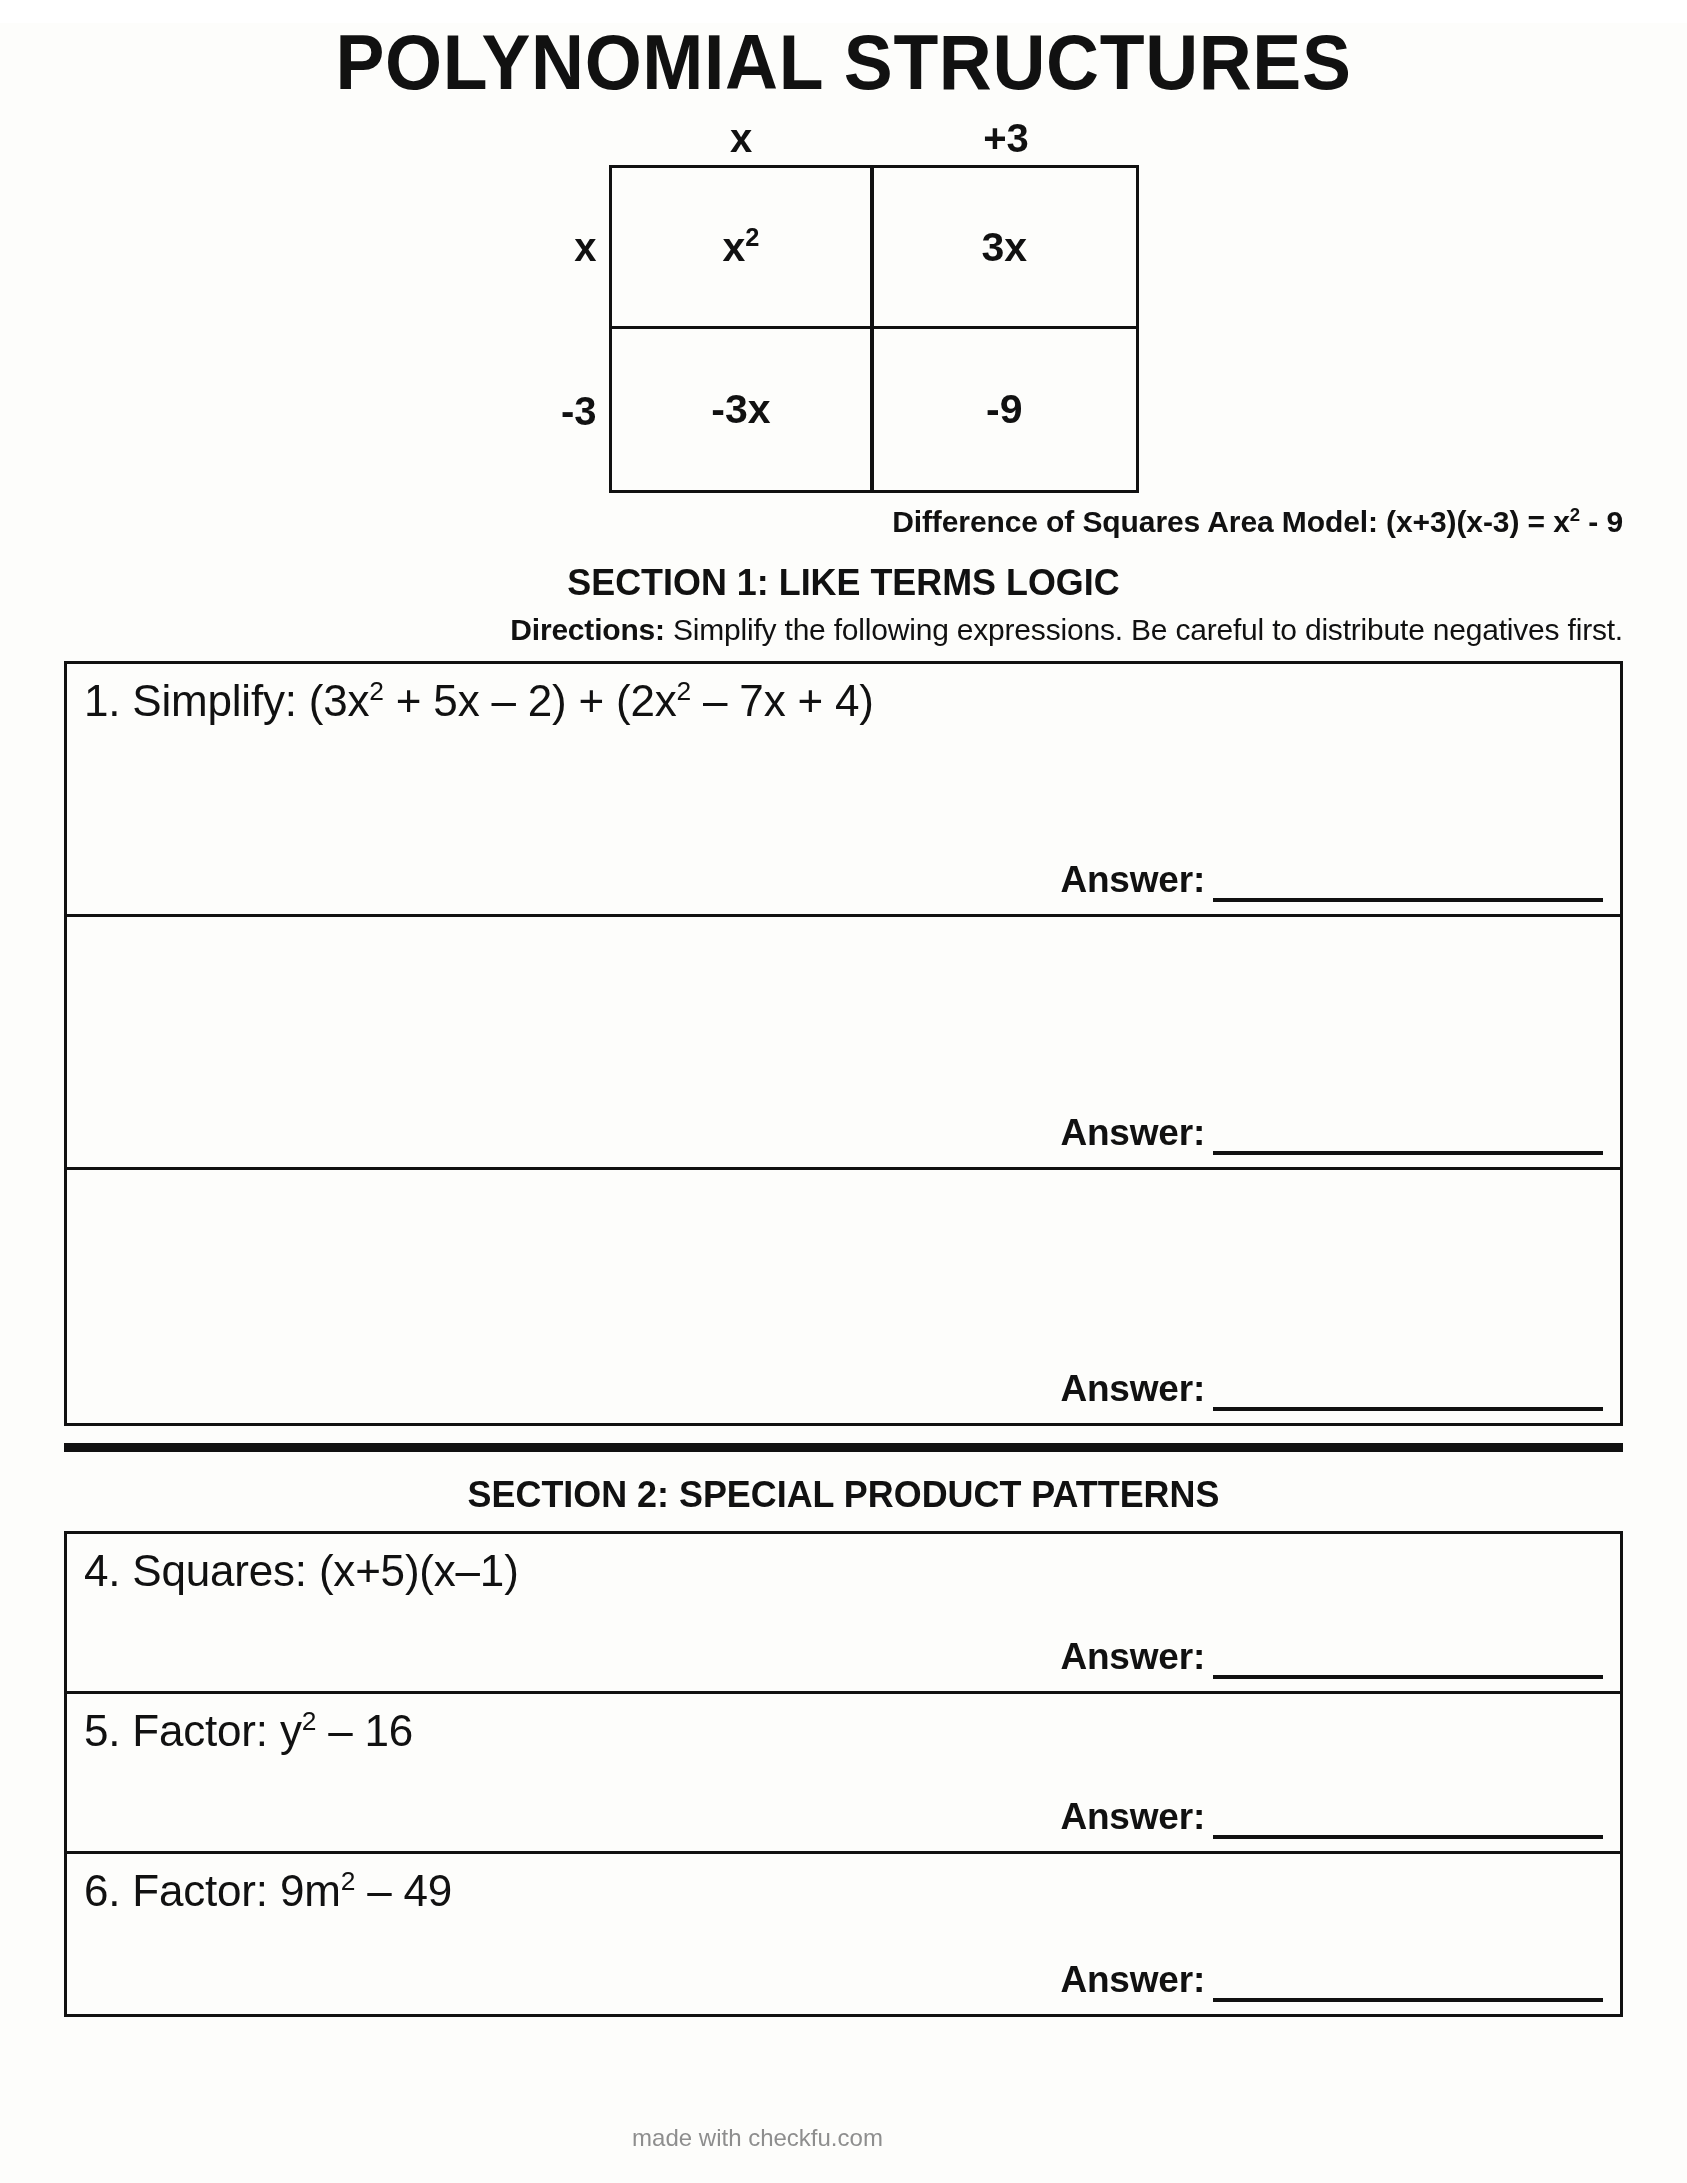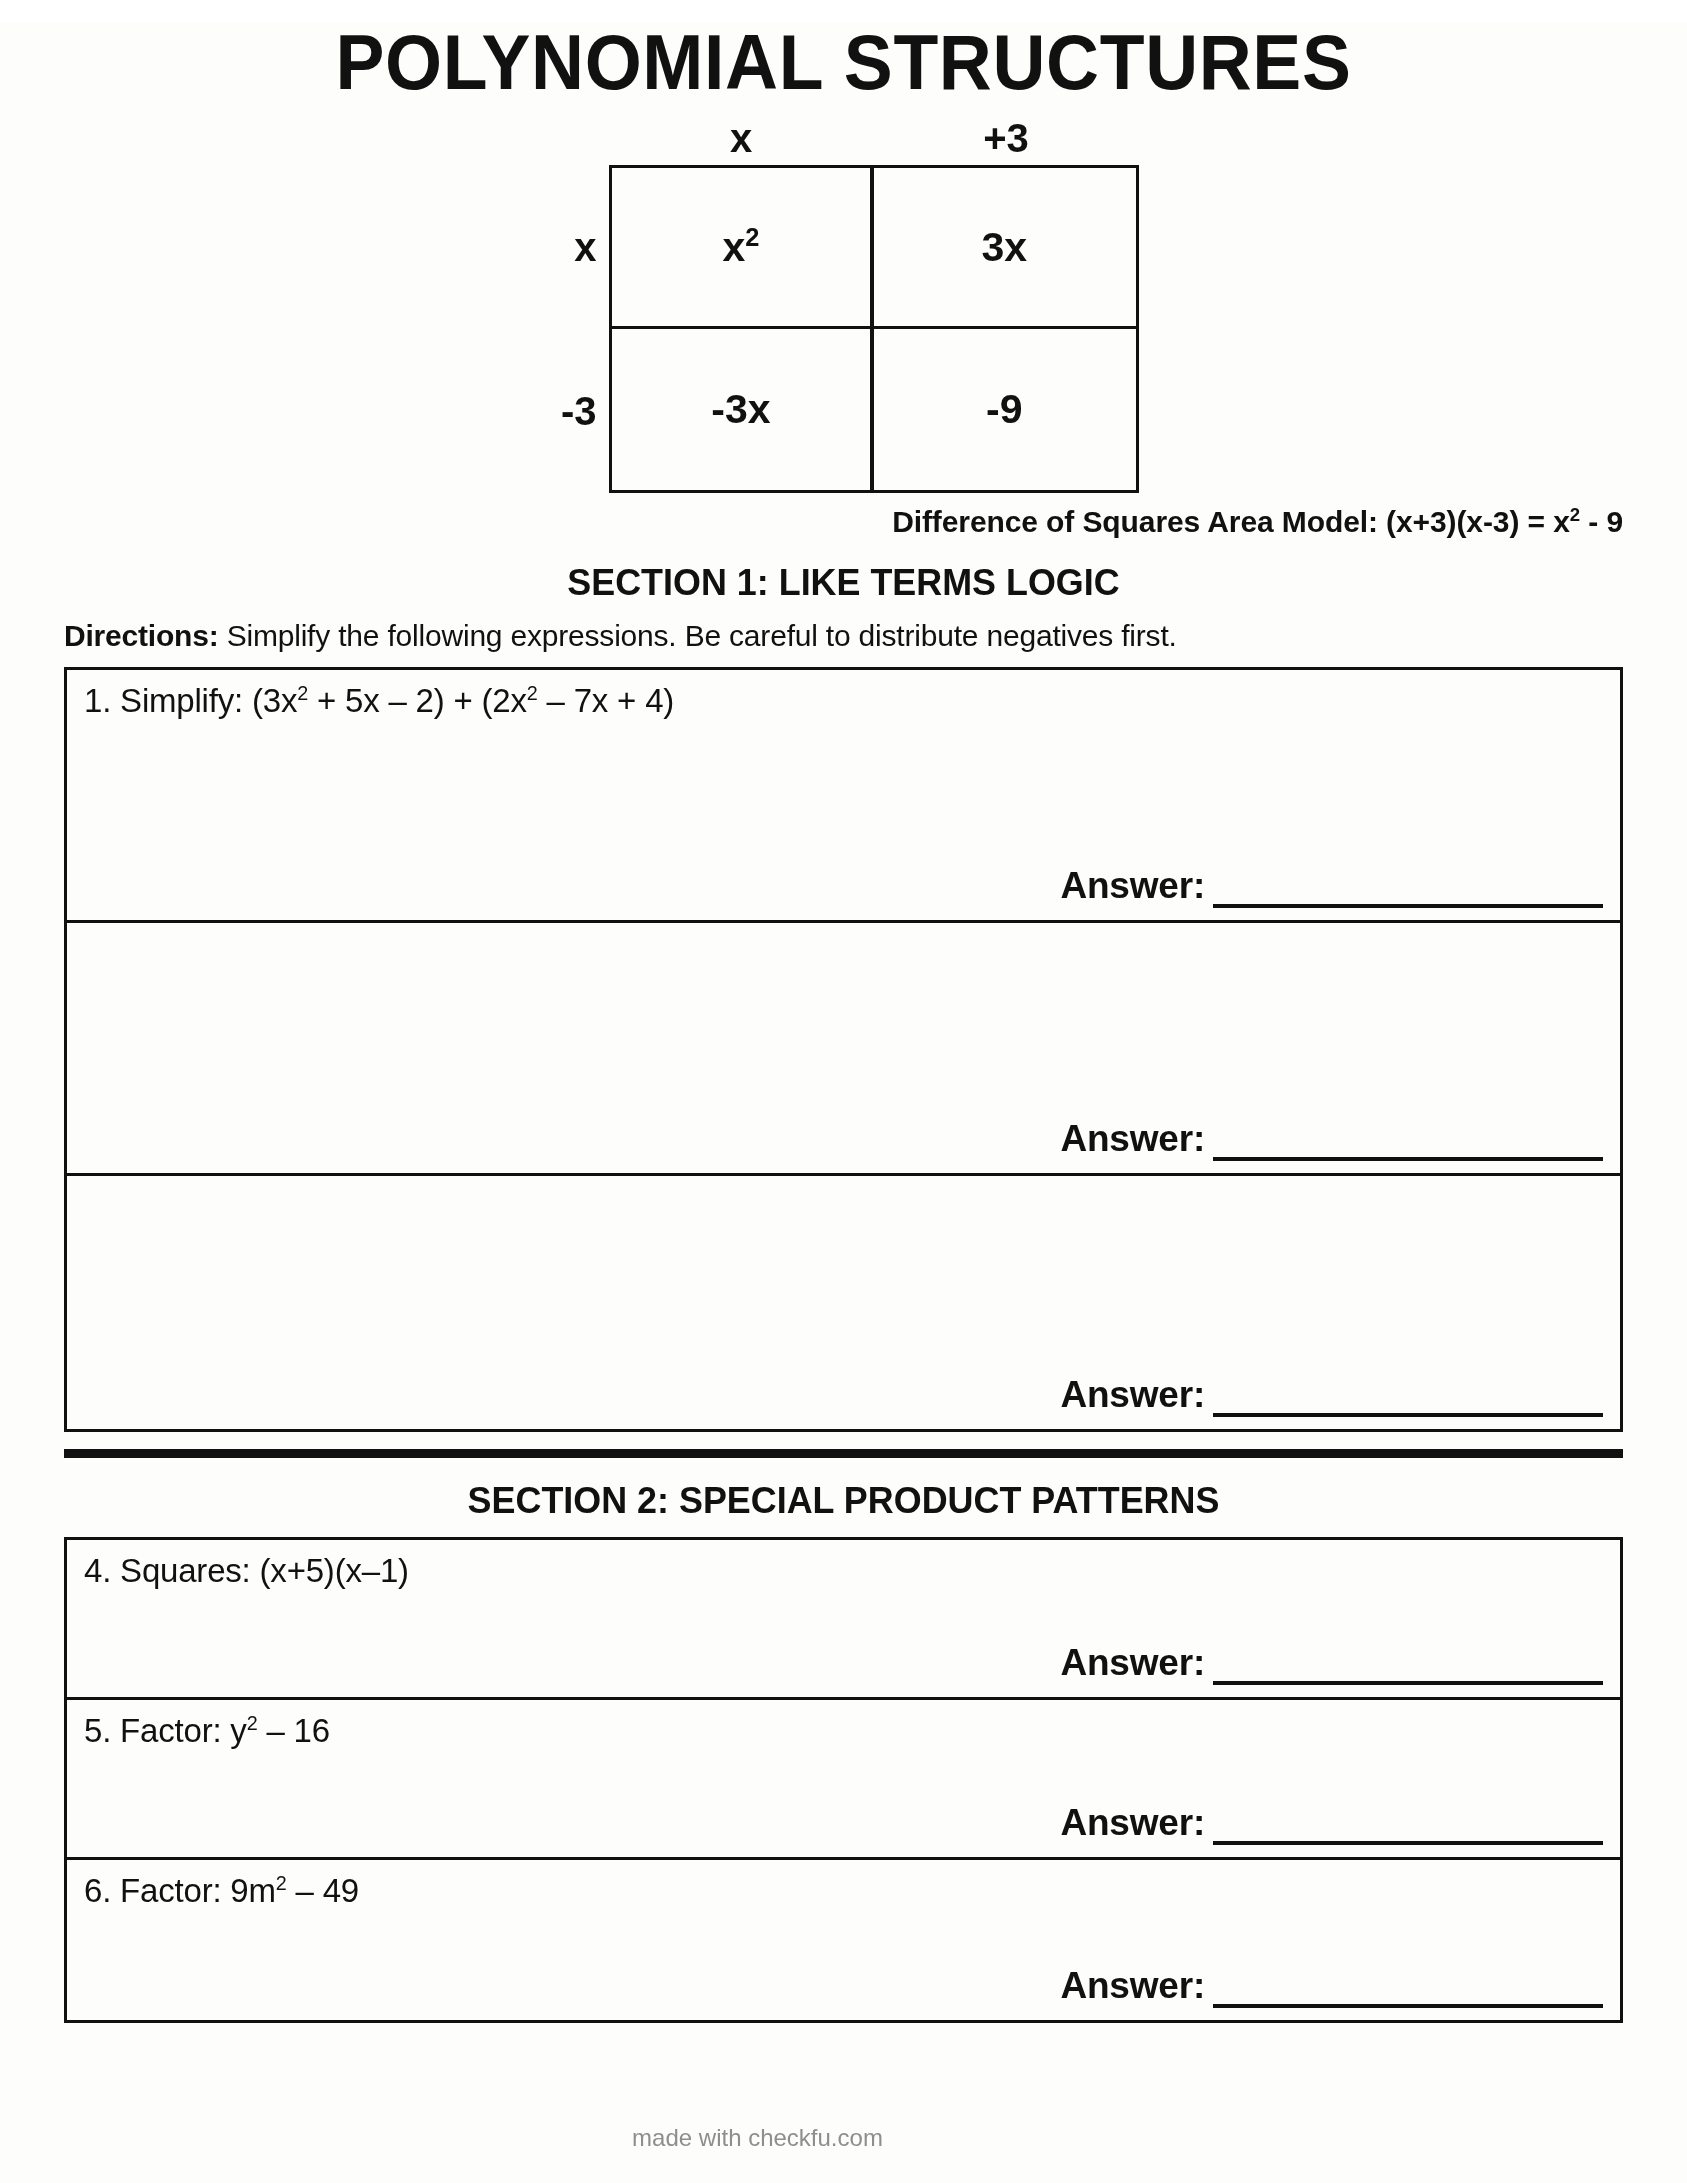--- a/index.html
+++ b/index.html
@@ -92,24 +92,24 @@
   
   .section-title {
     text-align: center;
     font-size: 37px;
     font-weight: 700;
     margin-top: 22.5px;
     letter-spacing: 0px;
     transform: scaleX(0.97);
   }
   .directions {
-    text-align: left;
+    text-align: right;
     font-size: 30px;
     font-weight: 400;
-    margin-top: 15px;
+    margin-top: 9px;
     letter-spacing: -0.2px;
   }
   .directions b { font-weight: 700; }
   .directions sup { font-size: 0.62em; vertical-align: super; line-height: 0; }
 
   
   .qbox {
     border: 3.3px solid #111;
     margin-top: 14.6px;
     box-sizing: border-box;
@@ -118,21 +118,21 @@
     border-bottom: 3.3px solid #111;
     box-sizing: border-box;
     position: relative;
     padding: 12px 17px 0 17px;
   }
   .qrow:last-child { border-bottom: none; }
   .qrow.tall { height: 253px; }
   .qrow.short { height: 160px; }
 
   .qtext {
-    font-size: 33px;
+    font-size: 44px;
     font-weight: 400;
     letter-spacing: -0.2px;
     line-height: 1.15;
   }
   .qtext sup { font-size: 0.60em; vertical-align: super; line-height: 0; }
 
   .answer-line {
     position: absolute;
     right: 17px;
     bottom: 12px;

